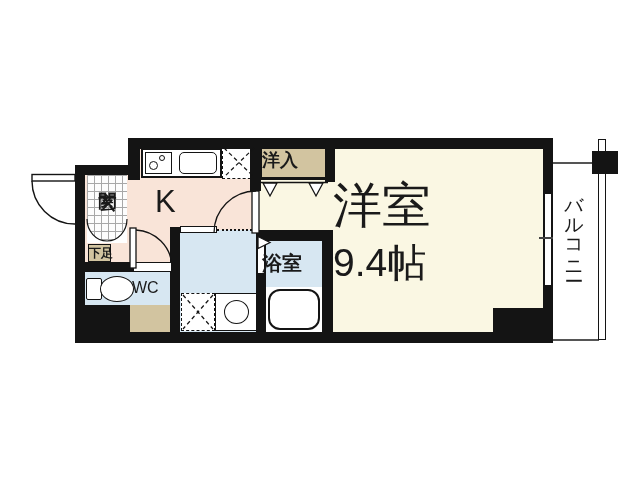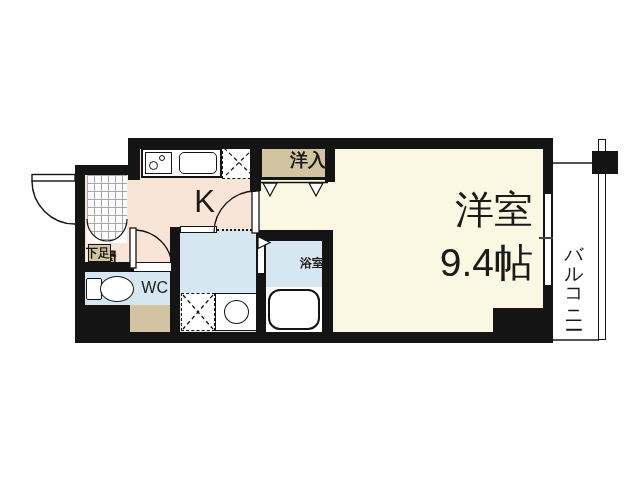--- a/index.html
+++ b/index.html
@@ -2,21 +2,21 @@
 <html><head>
 <meta charset="utf-8">
 <style>
   html,body{margin:0;padding:0;background:#fff;}
   #canvas{
     position:relative;width:640px;height:480px;background:#ffffff;overflow:hidden;
     font-family:"Liberation Sans","DejaVu Sans",sans-serif;color:#1a1a1a;
   }
   .abs{position:absolute;box-sizing:border-box;}
   .wall{background:#141414;}
-  .lbl{display:flex;align-items:center;justify-content:flex-end;line-height:1.05;white-space:nowrap;}
+  .lbl{display:flex;align-items:center;justify-content:flex-start;line-height:1.05;white-space:nowrap;}
   .vert{writing-mode:vertical-rl;text-orientation:upright;}
   .tiles{
     background-color:#fdfdfd;
     background-image:linear-gradient(#a8a8a8 1px,transparent 1px),linear-gradient(90deg,#a8a8a8 1px,transparent 1px);
     background-size:7px 8px;
   }
   svg{position:absolute;left:0;top:0;}
 </style>
 </head>
 <body>
@@ -114,17 +114,17 @@
         <line x1="254" y1="148" x2="224" y2="177"></line>
     </g>
     <g stroke="#141414" stroke-width="1.2" stroke-dasharray="4 3">
       <line x1="183" y1="295" x2="213" y2="329"></line>
         <line x1="213" y1="295" x2="183" y2="329"></line>
     </g>
   </svg>
 
   <div class="abs lbl" style="left:155px;top:182px;width:60px;height:40px;font-size:31px;">K</div>
   <div class="abs lbl" style="left:132px;top:278px;width:36px;height:20px;font-size:16px;font-weight:500;">WC</div>
-  <div class="abs lbl" style="left:262px;top:252px;width:62px;height:22px;font-size:12px;font-weight:600;">浴室</div>
-  <div class="abs lbl" style="left:333px;top:188px;width:200px;height:44px;font-size:39px;font-weight:500;">洋室</div>
+  <div class="abs lbl" style="left:262px;top:252px;width:62px;height:22px;font-size:20px;font-weight:600;">浴室</div>
+  <div class="abs lbl" style="left:333px;top:188px;width:200px;height:44px;font-size:49px;font-weight:500;font-family:Liberation Mono, monospace;">洋室</div>
   <div class="abs lbl" style="left:333px;top:241px;width:200px;height:44px;font-size:39px;font-weight:500;">9.4帖</div>
 
 </div>
 
 </body></html>

